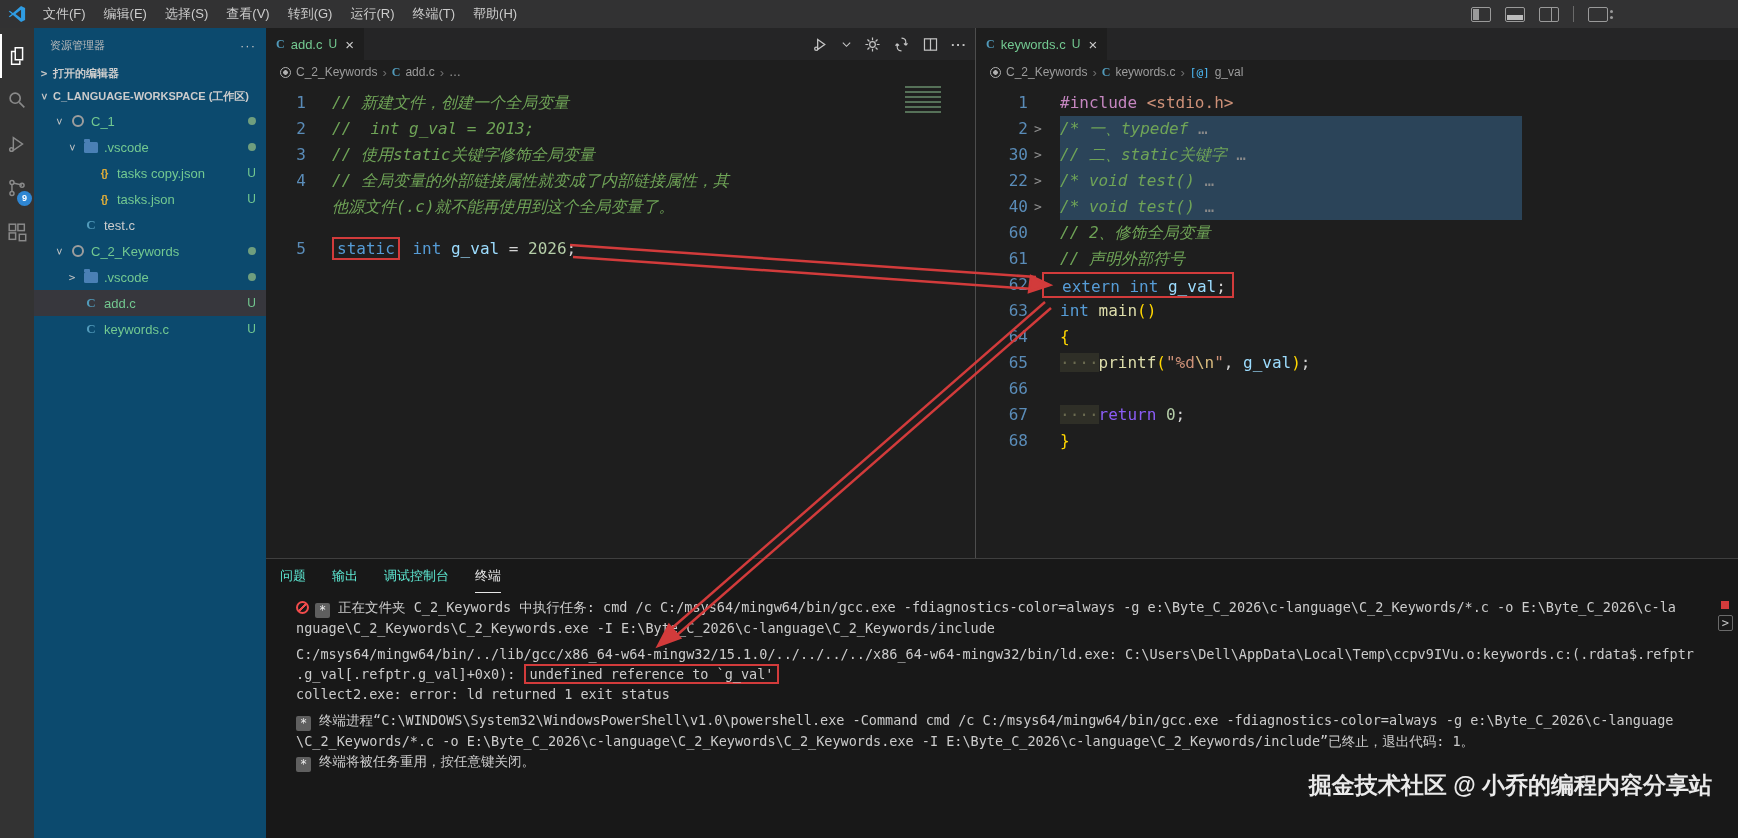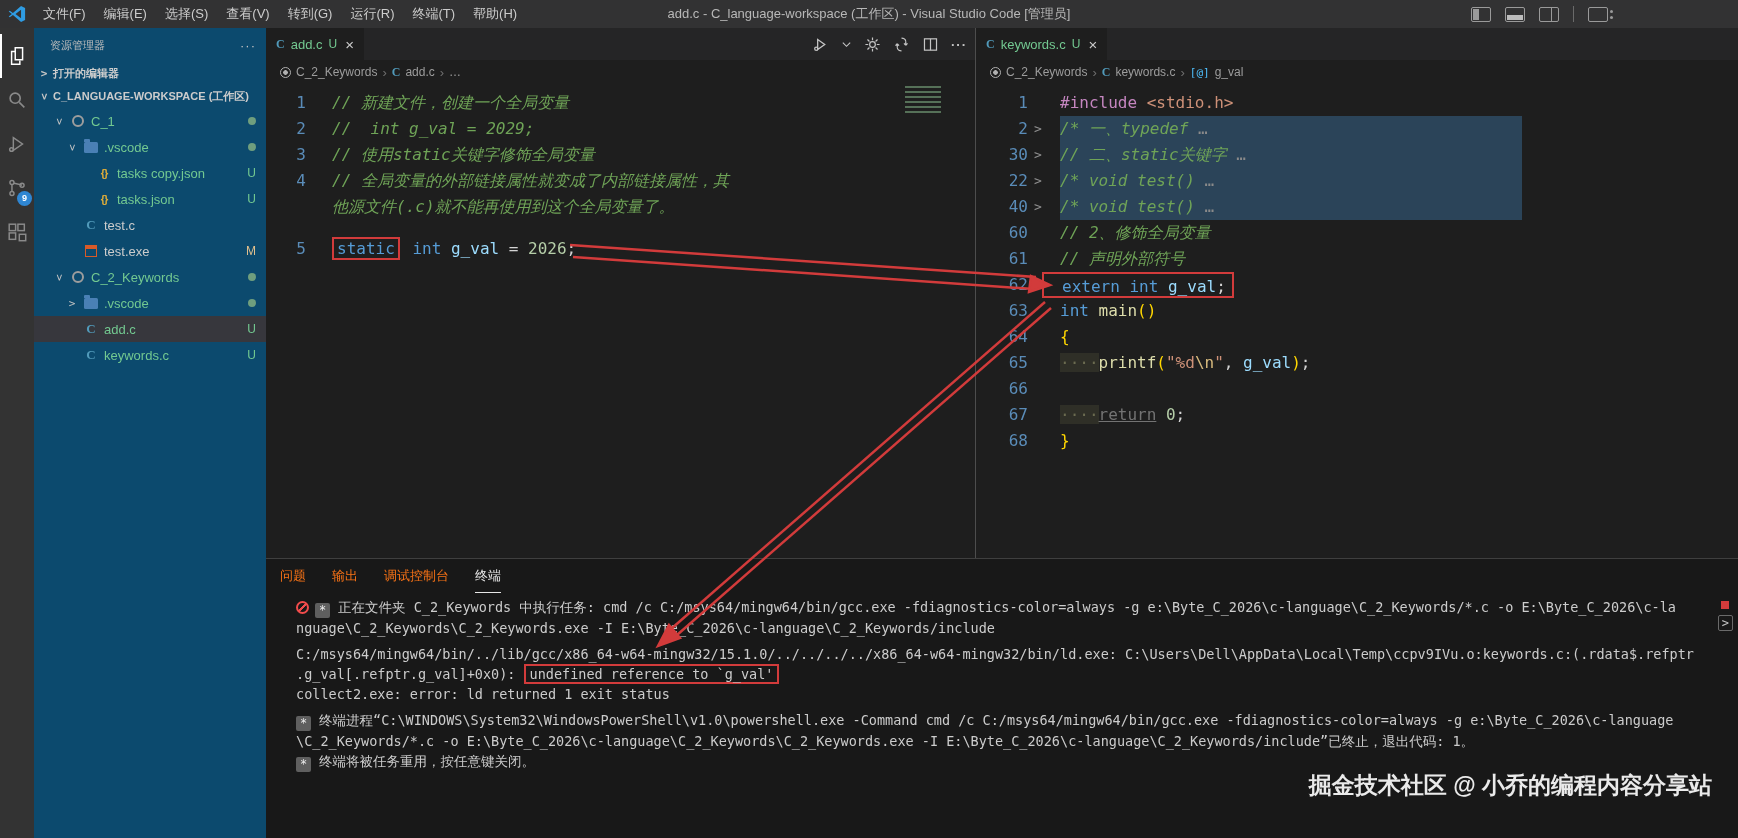--- a/index.html
+++ b/index.html
@@ -85,31 +85,31 @@
   .cline { display:flex; height:26px; line-height:26px; white-space:pre; }
   .cline.gap { margin-top:16px; }
   .lnum { color:#5a8cb8; text-align:right; flex:none; }
   .g-left .lnum { width:40px; } .g-right .lnum { width:52px; }
   .foldc { text-align:center; color:#909090; font-size:13px; flex:none; }
   .g-left .foldc { width:14px; } .g-right .foldc { width:20px; }
   .lcontent { margin-left:12px; }
   .lcontent.hl { background:#2b4459; display:inline-block; min-width:462px; }
   .linebox { border:2px solid #d23b3b; padding:0 6px; margin-left:-6px; display:inline-block; }
   .redbox { border:2px solid #d23b3b; padding:0 3px; margin-right:3px; }
-  .tk-cm{color:#6fa457;font-style:italic;} .tk-kw{color:#569cd6;} .tk-ctl{color:#737373;text-decoration:underline;} .tk-pp{color:#c586c0;}
+  .tk-cm{color:#6fa457;font-style:italic;} .tk-kw{color:#569cd6;} .tk-ctl{color:#8b5cf6;} .tk-pp{color:#c586c0;}
   .tk-str{color:#ce9178;} .tk-esc{color:#d7ba7d;} .tk-num{color:#b5cea8;} .tk-fn{color:#dcdcaa;}
   .tk-var{color:#9cdcfe;} .tk-pn{color:#ffd700;} .tk-tx{color:#d4d4d4;} .tk-ell{color:#8a8a8a;}
   .tk-ws{color:#6b6b50; background:rgba(210,210,130,0.10);}
   .minimap { position:absolute; right:34px; top:2px; width:36px; height:30px; opacity:.85;
              background:repeating-linear-gradient(#5f7f62 0 2px, transparent 2px 5px); }
 
   
   .panel { height:280px; background:#181818; border-top:1px solid #3f3f3f; position:relative; }
   .panel-head { height:34px; display:flex; align-items:center; padding-left:14px; gap:26px; }
-  .ptab { font-size:13px; color:#f97316; height:100%; display:flex; align-items:center; border-bottom:1px solid transparent; }
+  .ptab { font-size:13px; color:#5eead4; height:100%; display:flex; align-items:center; border-bottom:1px solid transparent; }
   .ptab.active { color:#e7e7e7; border-bottom-color:#e7e7e7; }
   .term { padding:4px 10px 0 30px; font-family:"DejaVu Sans Mono","Liberation Mono",monospace; font-size:13.5px; color:#cccccc; }
   .trowt { line-height:20px; white-space:pre; overflow:hidden; }
   .trowt.gap { margin-top:6px; }
   .star { display:inline-block; width:15px; height:15px; background:#5f5f5f; color:#ececec; border-radius:2px;
           text-align:center; line-height:15px; font-size:12px; margin-right:8px; vertical-align:-2px; }
   .errcirc { display:inline-block; width:13px; height:13px; border:2px solid #f14c4c; border-radius:50%; margin-right:6px;
              vertical-align:-2px; background:linear-gradient(135deg,transparent 42%,#f14c4c 42%,#f14c4c 58%,transparent 58%); }
   .tbox { border:2px solid #d23b3b; padding:0 4px; }
   .term-side { position:absolute; right:5px; top:42px; display:flex; flex-direction:column; align-items:center; gap:6px; }
@@ -133,21 +133,20 @@
     <div class="menus" id="menubar">
         <span class="menu-item">文件(F)</span>
         <span class="menu-item">编辑(E)</span>
         <span class="menu-item">选择(S)</span>
         <span class="menu-item">查看(V)</span>
         <span class="menu-item">转到(G)</span>
         <span class="menu-item">运行(R)</span>
         <span class="menu-item">终端(T)</span>
         <span class="menu-item">帮助(H)</span>
       </div>
-    <div class="win-title">add.c - C_language-workspace (工作区) - Visual Studio Code [管理员]</div>
     <div class="layout-icons">
       <span class="licon l-side"></span>
       <span class="licon l-panel"></span>
       <span class="licon l-second"></span>
       <span class="lsep"></span>
       <span class="licon l-custom"></span>
     </div>
   </div>
 
   <div class="main">
@@ -251,29 +250,20 @@
             <span class="grow"></span>
             <span class="badge-u">U</span>
           </div>
           <div class="trow" style="padding-left: 32px;">
             <span class="chev"></span>
             <span class="ficon">
               <span class="fi-c">C</span>
             </span>
             <span class="t-plain">test.c</span>
             <span class="grow"></span>
-          </div>
-          <div class="trow" style="padding-left: 32px;">
-            <span class="chev"></span>
-            <span class="ficon">
-              <span class="fi-exe"></span>
-            </span>
-            <span class="t-plain">test.exe</span>
-            <span class="grow"></span>
-            <span class="badge-m">M</span>
           </div>
           <div class="trow" style="padding-left: 19px;">
             <span class="chev open">&gt;</span>
             <span class="ficon">
               <span class="fi-circle"></span>
             </span>
             <span class="t-green">C_2_Keywords</span>
             <span class="grow"></span>
             <span class="gitdot"></span>
           </div>
@@ -354,21 +344,21 @@
               <span>C_2_Keywords</span>
               <span class="bc-sep">›</span>
               <span class="bc-c">C</span>
               <span>add.c</span>
               <span class="bc-sep">›</span>
               <span>…</span>
             </div>
           <div class="code" id="code-left">
             <div class="minimap"></div>
           <div class="cline"><span class="lnum">1</span><span class="foldc"></span><span class="lcontent"><span class="tk-cm">// 新建文件，创建一个全局变量</span></span></div>
-              <div class="cline"><span class="lnum">2</span><span class="foldc"></span><span class="lcontent"><span class="tk-cm">//  int g_val = 2029;</span></span></div>
+              <div class="cline"><span class="lnum">2</span><span class="foldc"></span><span class="lcontent"><span class="tk-cm">//  int g_val = 2013;</span></span></div>
               <div class="cline"><span class="lnum">3</span><span class="foldc"></span><span class="lcontent"><span class="tk-cm">// 使用static关键字修饰全局变量</span></span></div>
               <div class="cline"><span class="lnum">4</span><span class="foldc"></span><span class="lcontent"><span class="tk-cm">// 全局变量的外部链接属性就变成了内部链接属性，其</span></span></div>
               <div class="cline"><span class="lnum"></span><span class="foldc"></span><span class="lcontent"><span class="tk-cm">他源文件(.c)就不能再使用到这个全局变量了。</span></span></div>
               <div class="cline gap"><span class="lnum">5</span><span class="foldc"></span><span class="lcontent"><span class="tk-kw redbox">static</span><span class="tk-tx"> </span><span class="tk-kw">int</span><span class="tk-var"> g_val </span><span class="tk-tx">= </span><span class="tk-num">2026</span><span class="tk-tx">;</span></span></div>
             </div>
         </div>
 
         <div class="group g-right">
           <div class="tabbar">
             <div class="tab">

